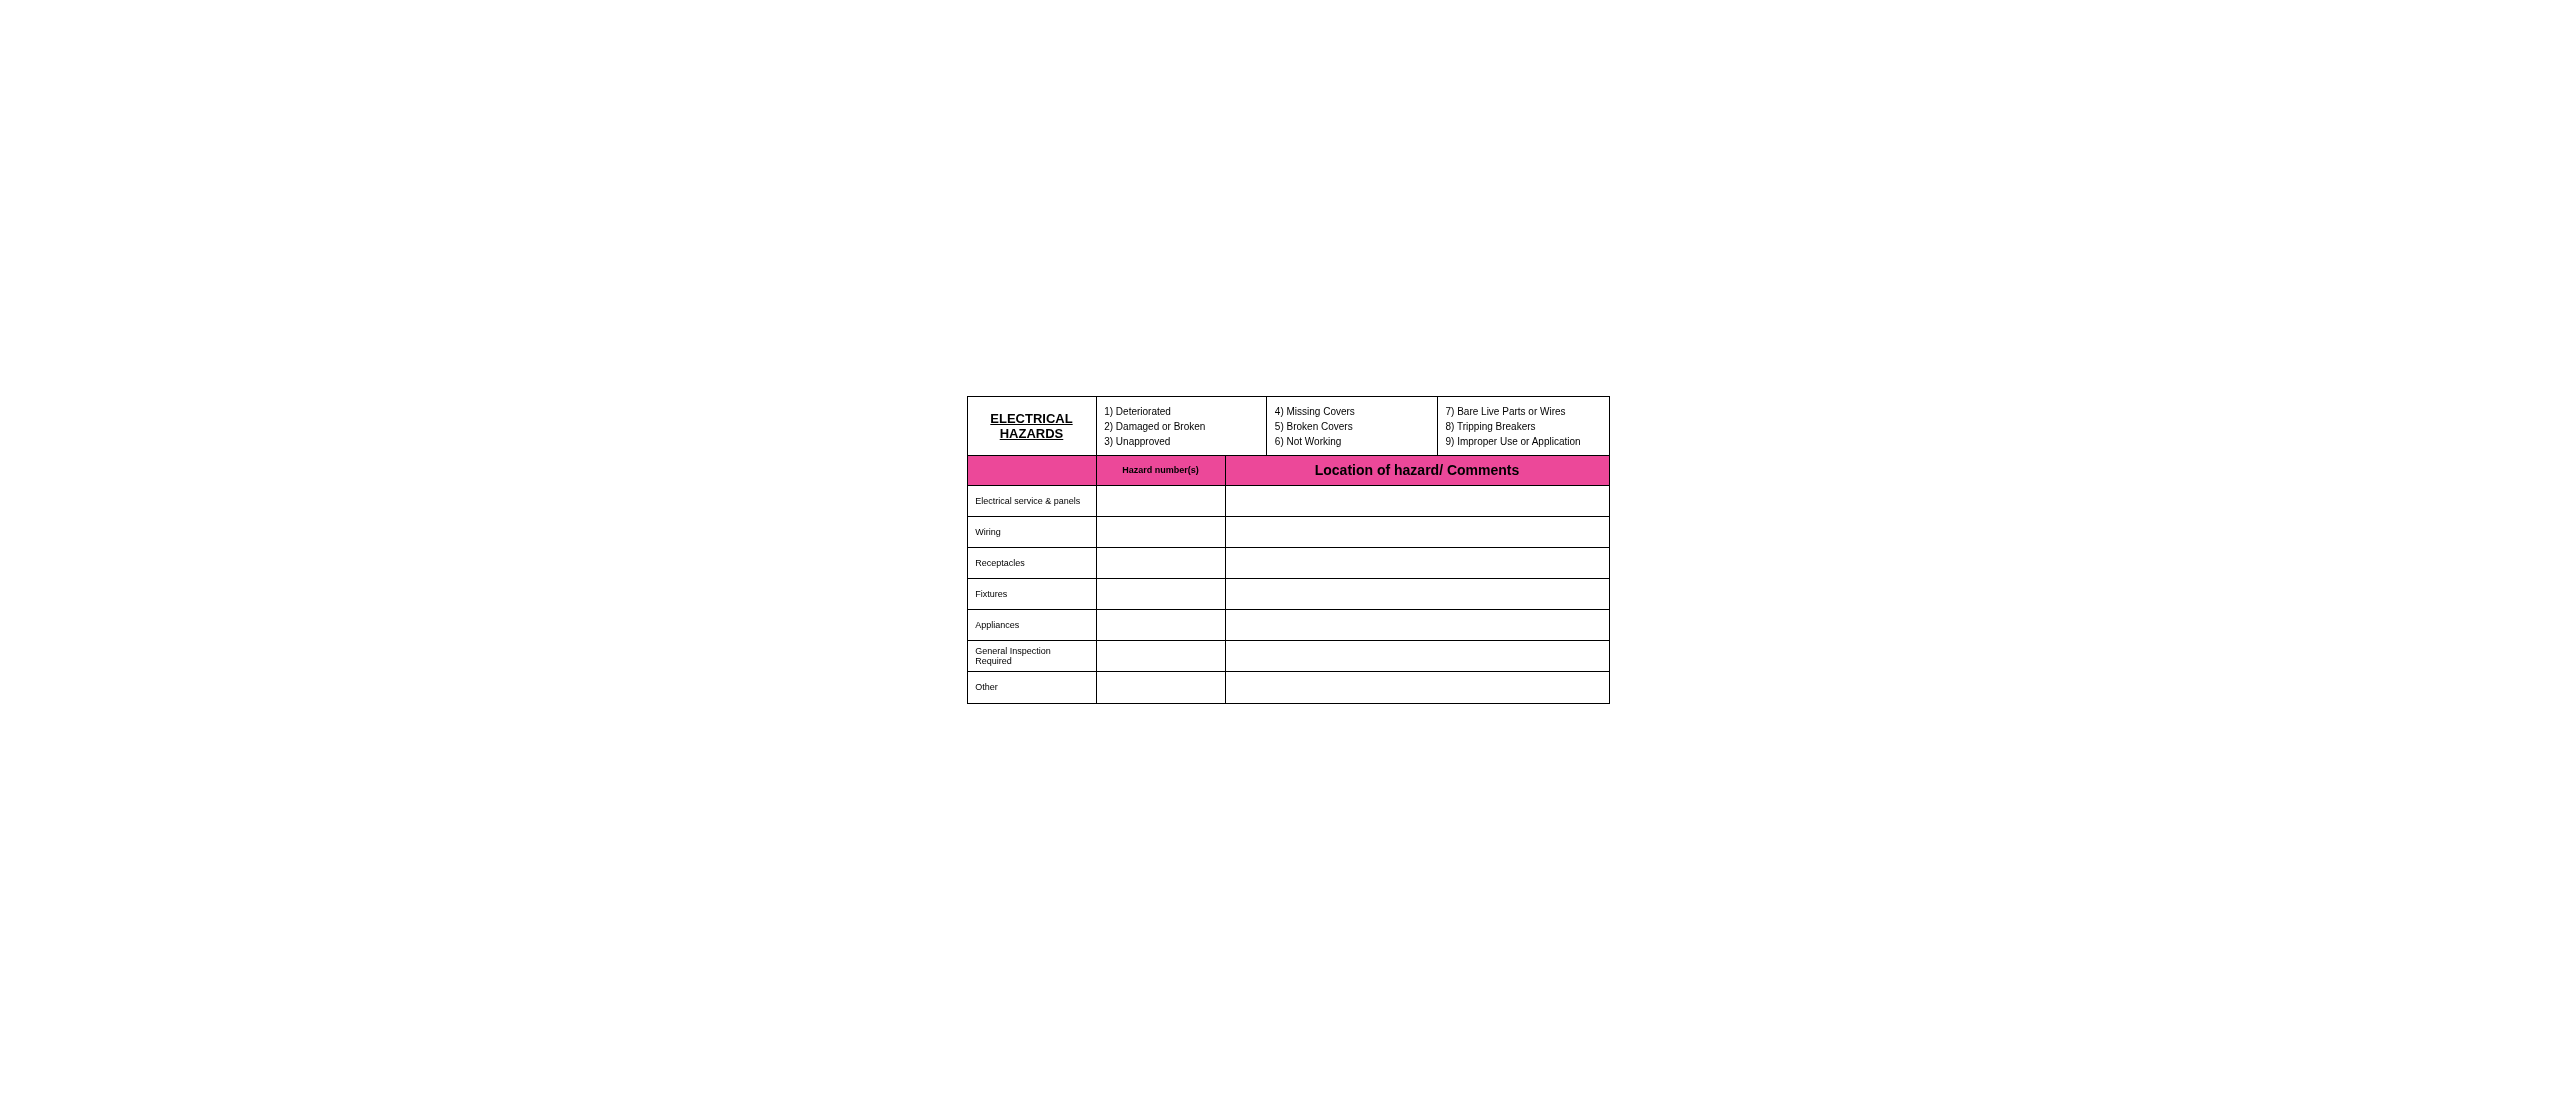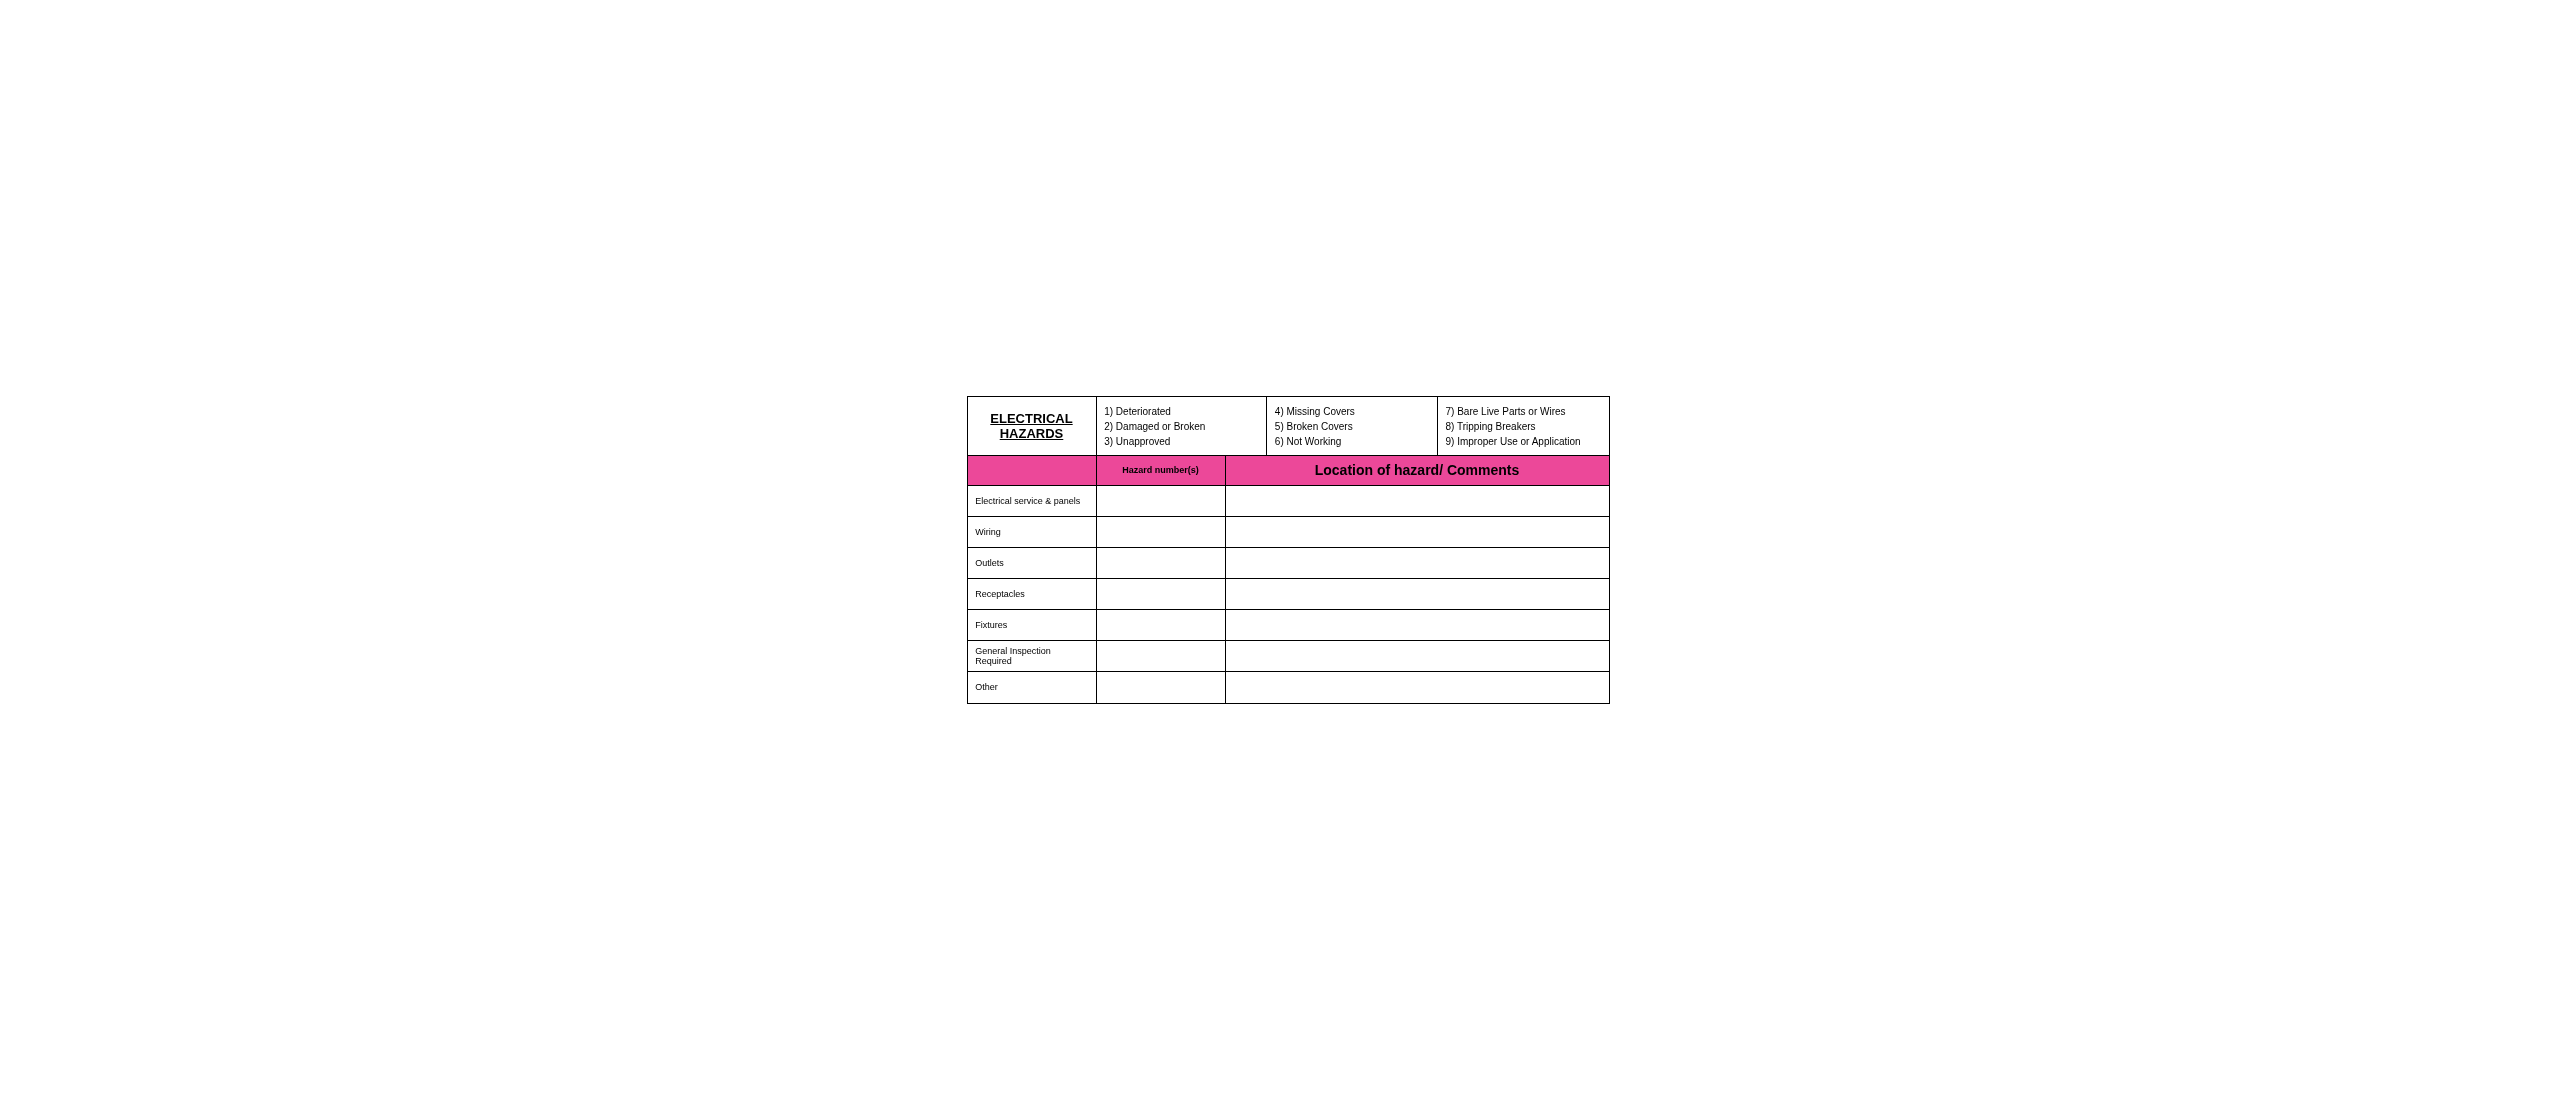--- a/index.html
+++ b/index.html
@@ -156,31 +156,31 @@
         <div class="data-cell label">Electrical service &amp; panels</div>
         <div class="data-cell hazard-num"></div>
         <div class="data-cell comments"></div>
       </div>
       <div class="data-row">
         <div class="data-cell label">Wiring</div>
         <div class="data-cell hazard-num"></div>
         <div class="data-cell comments"></div>
       </div>
       <div class="data-row">
-        <div class="data-cell label">Outlets</div>
-        <div class="data-cell hazard-num"></div>
-        <div class="data-cell comments"></div>
-      </div>
-      <div class="data-row">
         <div class="data-cell label">Receptacles</div>
         <div class="data-cell hazard-num"></div>
         <div class="data-cell comments"></div>
       </div>
       <div class="data-row">
         <div class="data-cell label">Fixtures</div>
+        <div class="data-cell hazard-num"></div>
+        <div class="data-cell comments"></div>
+      </div>
+      <div class="data-row">
+        <div class="data-cell label">Appliances</div>
         <div class="data-cell hazard-num"></div>
         <div class="data-cell comments"></div>
       </div>
       <div class="data-row">
         <div class="data-cell label">General Inspection Required</div>
         <div class="data-cell hazard-num"></div>
         <div class="data-cell comments"></div>
       </div>
       <div class="data-row">
         <div class="data-cell label">Other</div>

